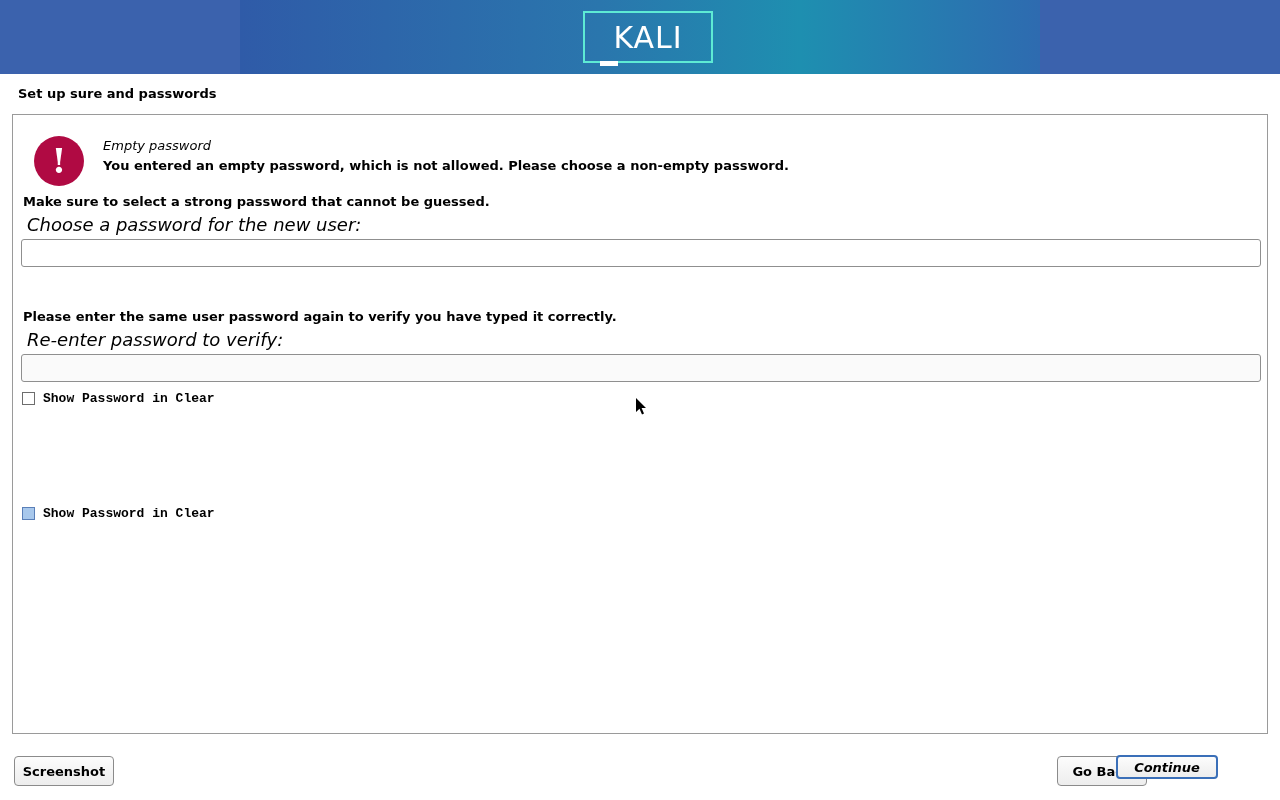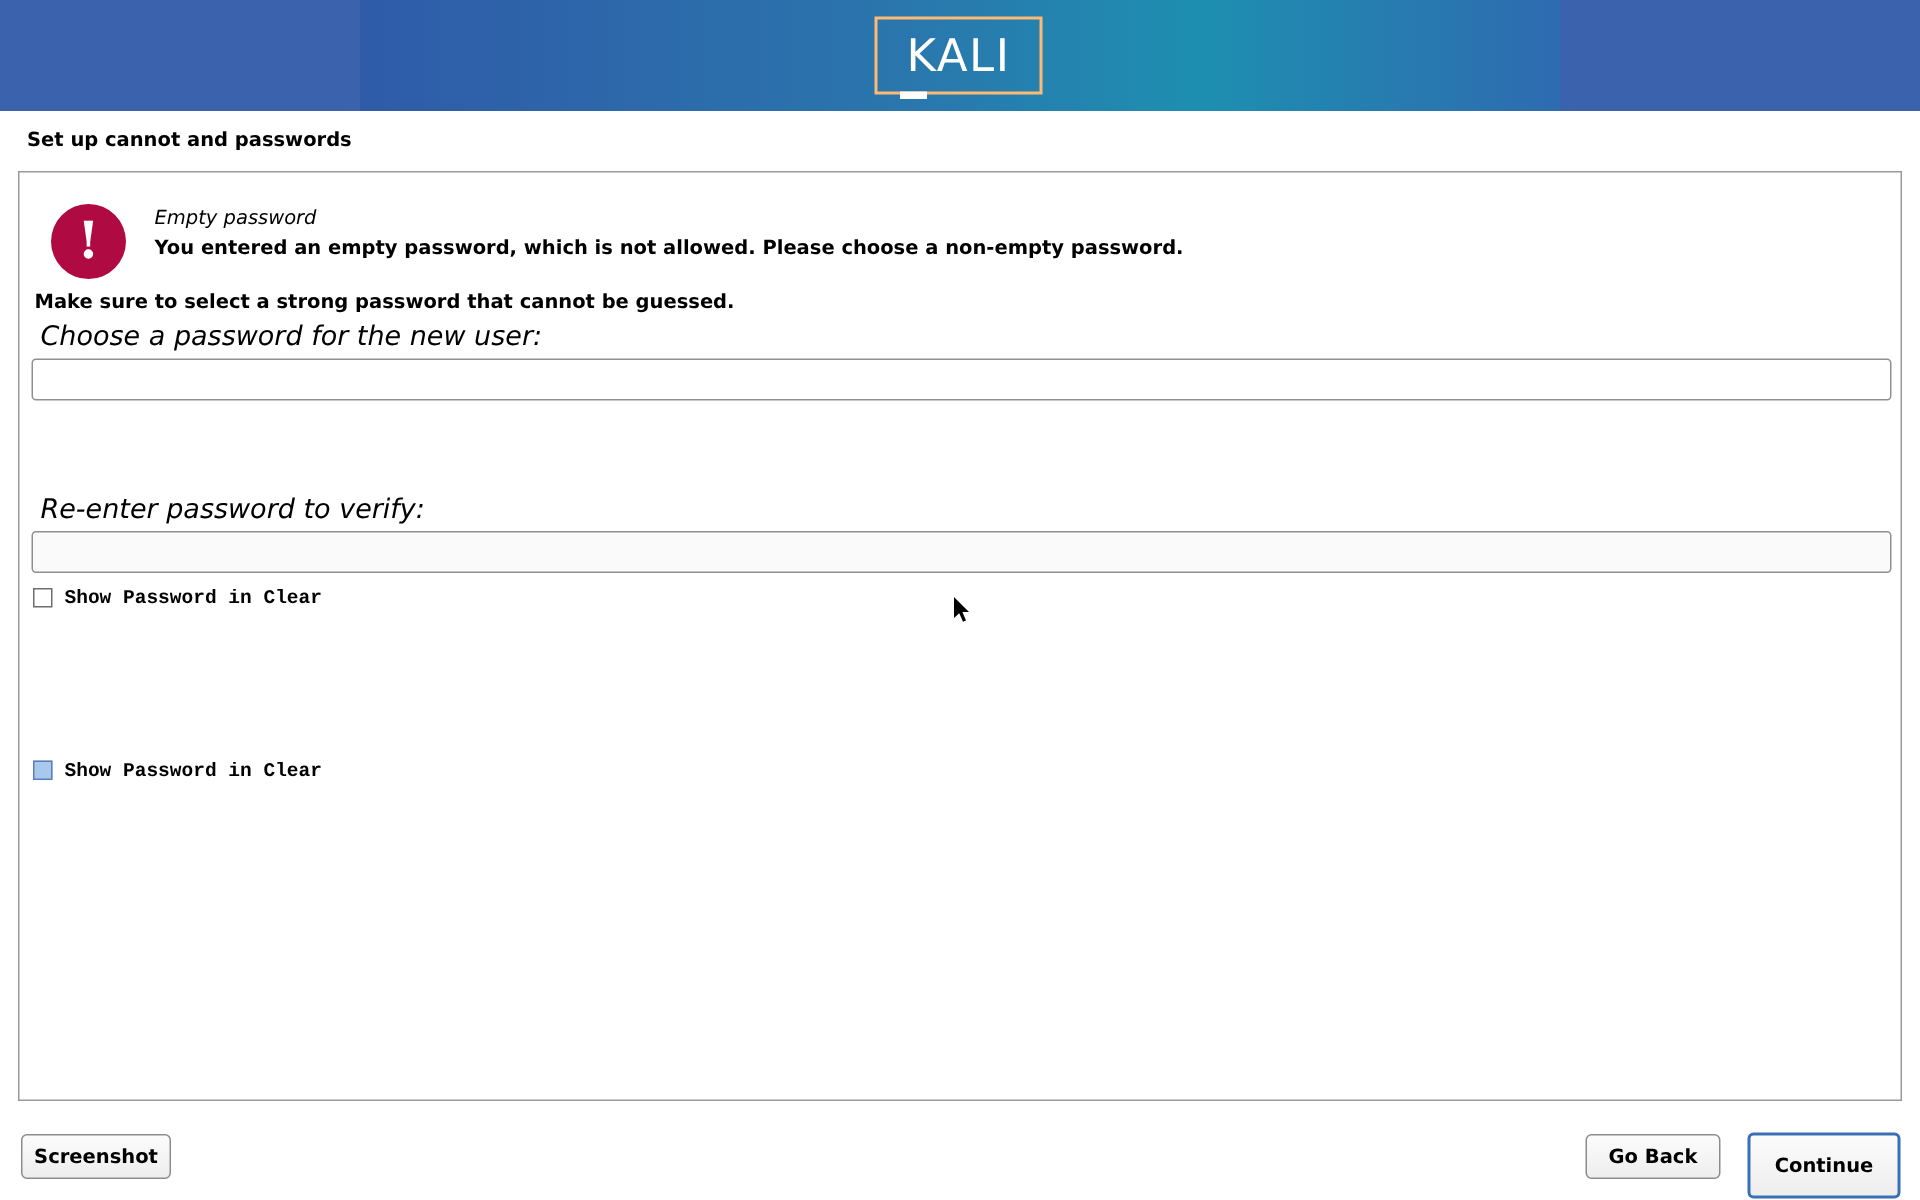--- a/index.html
+++ b/index.html
@@ -30,23 +30,23 @@
     left: 240px;
     top: 0;
     width: 800px;
     height: 74px;
     background: linear-gradient(90deg, #2f5ba8 0%, #2a76ad 45%, #1e8fb0 70%, #2e6bb0 100%);
   }
   #kali-logo {
     position: absolute;
     left: 583px;
     top: 11px;
-    width: 112px;
+    width: 130px;
     height: 52px;
-    border: 2px solid #fdba74;
+    border: 2px solid #5eead4;
     box-sizing: border-box;
     display: flex;
     align-items: center;
     justify-content: center;
     color: #ffffff;
     font-size: 30px;
     letter-spacing: 1px;
     font-family: "DejaVu Sans", "Liberation Sans", sans-serif;
   }
   #kali-logo-notch {
@@ -198,25 +198,26 @@
     left: 14px;
     top: 756px;
     width: 100px;
   }
   #goback-button {
     left: 1057px;
     top: 756px;
     width: 90px;
   }
   #continue-button {
-    left: 1165px;
+    left: 1116px;
     top: 755px;
     width: 102px;
-    height: 44px;
+    height: 24px;
     border: 2px solid #3a6fb8;
+    font-style: italic;
   }
 
   
   #cursor {
     position: absolute;
     left: 636px;
     top: 398px;
     width: 12px;
     height: 18px;
     pointer-events: none;
@@ -226,41 +227,42 @@
 <body>
 
 <div id="banner">
   <div id="banner-gradient"></div>
   <div id="kali-logo">
     <span>KALI</span>
   </div>
   <div id="kali-logo-notch"></div>
 </div>
 
-<div id="page-title">Set up cannot and passwords</div>
+<div id="page-title">Set up sure and passwords</div>
 
 <div id="panel">
 
   <div id="error-row">
     <div id="error-icon">!</div>
     <div id="error-title">Empty password</div>
     <div id="error-message">You entered an empty password, which is not allowed. Please choose a non-empty password.</div>
   </div>
 
   <div class="strong-line" style="left:10px; top:79px;">Make sure to select a strong password that cannot be guessed.</div>
 
   <div class="italic-label" style="left:14px; top:99px;">Choose a password for the new user:</div>
 
   <input id="password-input" class="text-input" type="password" placeholder="" style="">
 
   <div class="checkbox-row" style="top:276px;">
     <span class="checkbox-box"></span>
     <span class="checkbox-label">Show Password in Clear</span>
   </div>
 
+  <div class="strong-line" style="left:10px; top:194px;">Please enter the same user password again to verify you have typed it correctly.</div>
 
   <div class="italic-label" style="left:14px; top:214px;">Re-enter password to verify:</div>
 
   <input id="verify-input" class="text-input" type="password" placeholder="" style="">
 
   <div class="checkbox-row" style="top:391px;">
     <span class="checkbox-box focused"></span>
     <span class="checkbox-label">Show Password in Clear</span>
   </div>
 </div>

